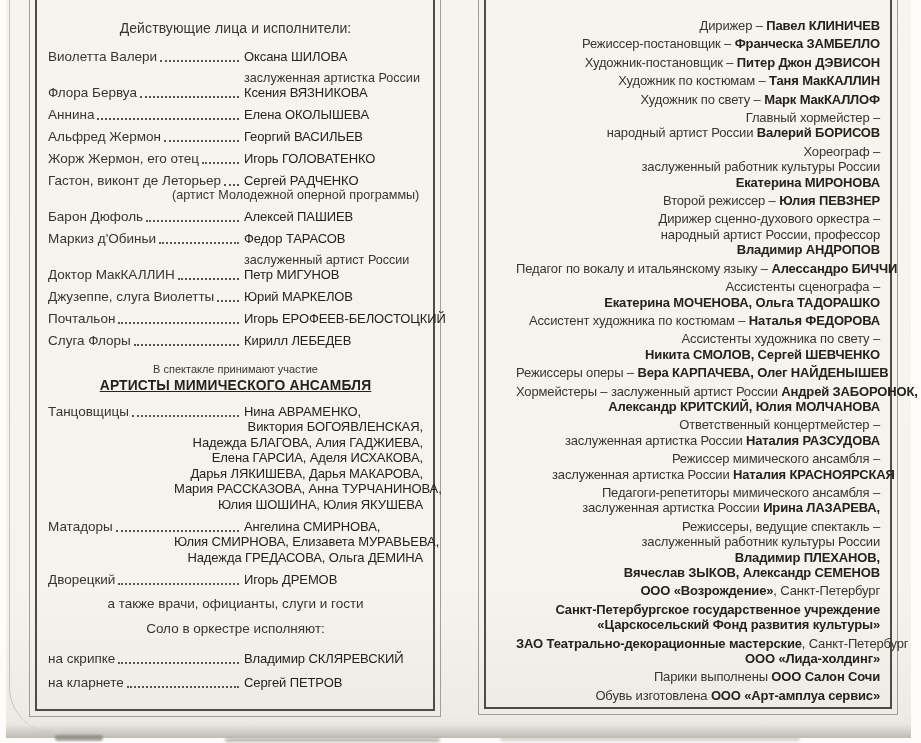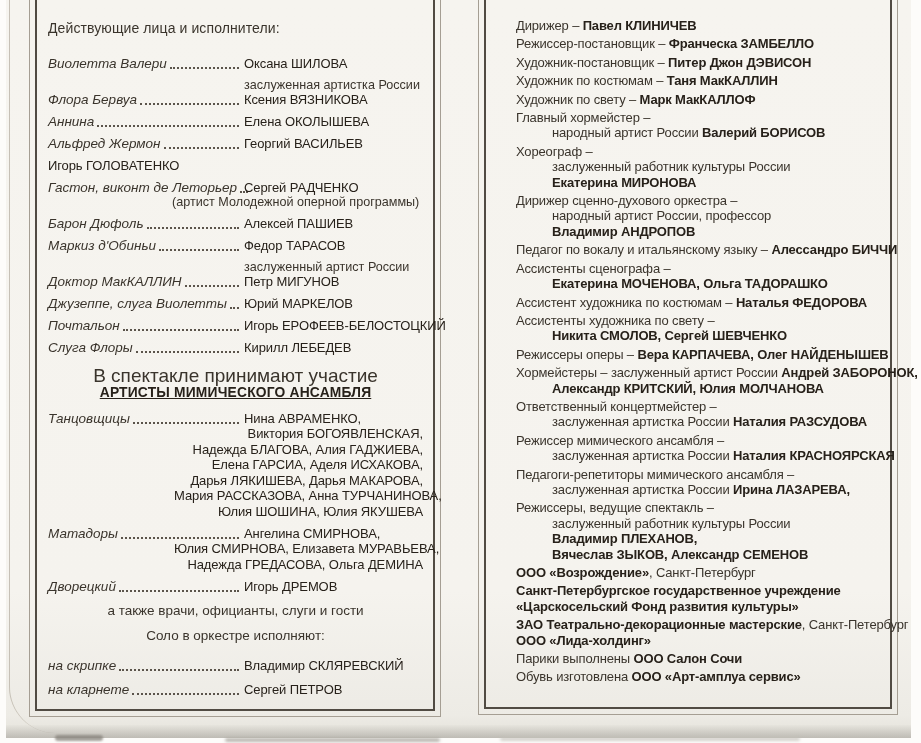--- a/index.html
+++ b/index.html
@@ -41,43 +41,43 @@
   .pageframe .inner{
     border:2px solid var(--frame-dark);
     width:100%; height:100%;
   }
   .pageframe.left{left:29px; width:412px; height:729px;}
   .pageframe.right{left:478px; width:420px; height:727px;}
   .pageframe.left .inner{padding:24px 10px 0 11px;}
   .pageframe.right .inner{padding:22px 10px 0 30px;}
 
   
-  .lheading{text-align:left; font-size:14px; line-height:16px; margin-bottom:20px; letter-spacing:.1px;}
+  .lheading{text-align:center; font-size:14px; line-height:16px; margin-bottom:13px; letter-spacing:.1px;}
   .cast-row{display:flex; align-items:flex-start; margin-bottom:7px; font-size:13.5px;}
   .cast-row.has-pre{align-items:flex-end;}
-  .rolecell{display:flex; align-items:flex-end; width:196px; flex:0 0 196px;font-style:italic;}
+  .rolecell{display:flex; align-items:flex-end; width:196px; flex:0 0 196px;}
   .role{line-height:15px; white-space:nowrap;}
   .dots{flex:1 1 auto; min-width:8px; border-bottom:2px dotted var(--dots); margin:0 5px 2px 3px;}
   .namecell{flex:1 1 auto; min-width:0;}
   .pname{font-weight:normal; color:var(--ink-bold); font-size:13px; line-height:15px; white-space:nowrap; letter-spacing:-.1px;}
   .subnote{font-size:12.6px; line-height:14px; white-space:nowrap;}
   .subnote.post{margin-left:-72px;}
   .groupcell .pname.cont{
     text-align:right; width:calc(100% + 70px); margin-left:-70px; line-height:15.5px;
   }
   .mime-heading{margin:13px 0 10px; text-align:center;}
-  .mime-line1{font-size:19px; line-height:16px;}
+  .mime-line1{font-size:11px; line-height:16px;}
   .mime-line2{font-size:13.8px; line-height:17px; font-weight:bold; color:var(--ink-bold); letter-spacing:.2px;text-decoration:underline;}
   .extras-note{margin:9px 0 9px; text-align:center; font-size:13.5px; line-height:15px;}
   .solo-heading{margin:10px 0 15px; text-align:center; font-size:13.5px; line-height:15px;}
   #solo-list .cast-row{margin-bottom:9px;}
 
   
   .entry{margin-bottom:3px;}
-  .cline{font-size:13px; line-height:15.4px; white-space:nowrap; letter-spacing:-.15px;}
+  .cline{font-size:13px; line-height:15.4px; white-space:nowrap; letter-spacing:-.15px;text-align:right;}
   .cline.ind{padding-left:36px;}
   .cline b{font-weight:bold; color:var(--ink-bold);}
 </style>
 </head>
 <body>
 
 <div class="paper"></div>
 <div class="page-edge"></div>
 <div class="bottom-shadow"></div>
 <div class="smudge1"></div>
@@ -119,20 +119,24 @@
         <div class="cast-row">
           <div class="rolecell">
             <span class="role">Альфред Жермон</span>
             <span class="dots"></span>
           </div>
           <div class="namecell">
             <div class="pname">Георгий ВАСИЛЬЕВ</div>
           </div>
         </div>
         <div class="cast-row">
+          <div class="rolecell">
+            <span class="role">Жорж Жермон, его отец</span>
+            <span class="dots"></span>
+          </div>
           <div class="namecell">
             <div class="pname">Игорь ГОЛОВАТЕНКО</div>
           </div>
         </div>
         <div class="cast-row">
           <div class="rolecell">
             <span class="role">Гастон, виконт де Леторьер</span>
             <span class="dots"></span>
           </div>
           <div class="namecell">
@@ -285,20 +289,23 @@
         <div class="entry">
           <div class="cline"><span>Главный хормейстер –</span></div>
           <div class="cline ind"><span>народный артист России </span><b>Валерий БОРИСОВ</b></div>
         </div>
         <div class="entry">
           <div class="cline"><span>Хореограф –</span></div>
           <div class="cline ind"><span>заслуженный работник культуры России</span></div>
           <div class="cline ind"><b>Екатерина МИРОНОВА</b></div>
         </div>
         <div class="entry">
+          <div class="cline"><span>Второй режиссер – </span><b>Юлия ПЕВЗНЕР</b></div>
+        </div>
+        <div class="entry">
           <div class="cline"><span>Дирижер сценно-духового оркестра –</span></div>
           <div class="cline ind"><span>народный артист России, профессор</span></div>
           <div class="cline ind"><b>Владимир АНДРОПОВ</b></div>
         </div>
         <div class="entry">
           <div class="cline"><span>Педагог по вокалу и итальянскому языку – </span><b>Алессандро БИЧЧИ</b></div>
         </div>
         <div class="entry">
           <div class="cline"><span>Ассистенты сценографа –</span></div>
           <div class="cline ind"><b>Екатерина МОЧЕНОВА, Ольга ТАДОРАШКО</b></div>

